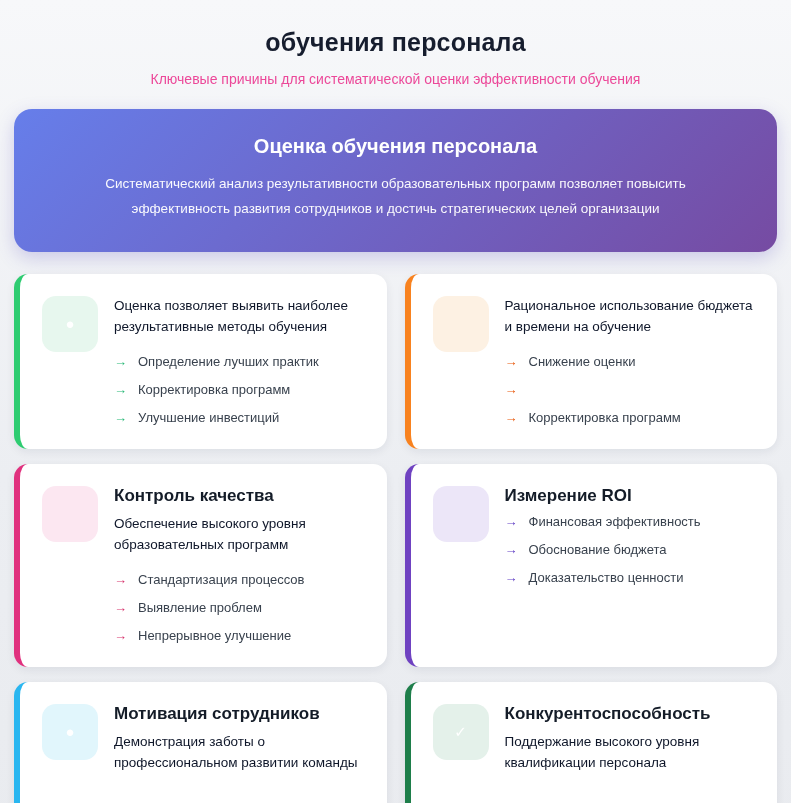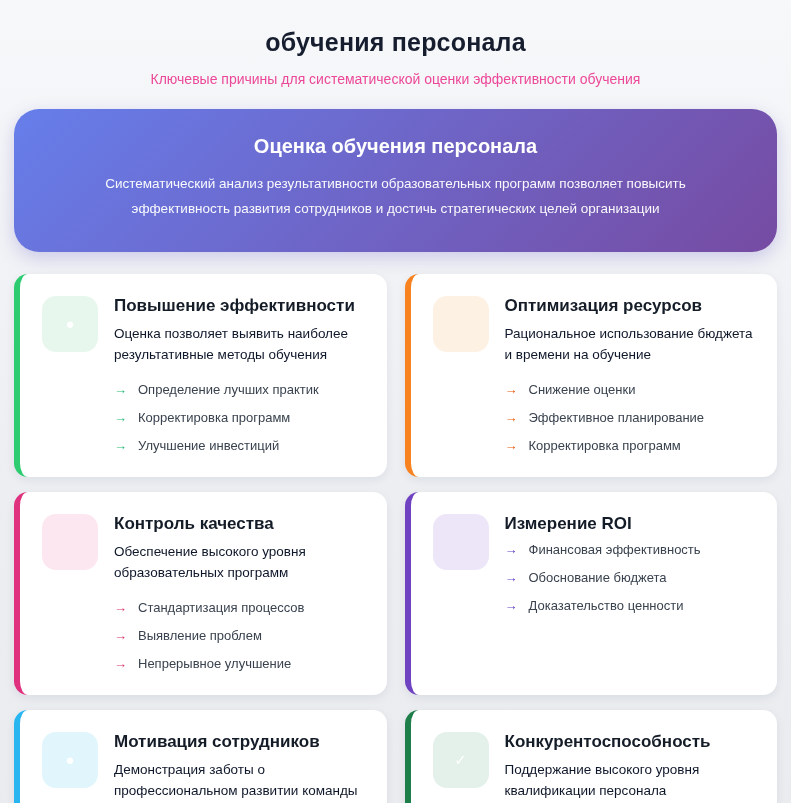--- a/index.html
+++ b/index.html
@@ -120,31 +120,30 @@
 
 <div class="page">
 
   <header class="header">
     <h1>
       <span>обучения персонала</span>
     </h1>
     <div class="subtitle">Ключевые причины для систематической оценки эффективности обучения</div>
   </header>
 
-  <section class="banner" id="banner" style="background: linear-gradient(135deg, rgb(102, 126, 234) 0%, rgb(118, 75, 162) 100%); border-radius: 25px;">
+  <section class="banner" id="banner" style="background: linear-gradient(135deg, rgb(102, 126, 234) 0%, rgb(118, 75, 162) 100%);">
     <h2>Оценка обучения персонала</h2>
     <p>Систематический анализ результативности образовательных программ позволяет повысить эффективность развития сотрудников и достичь стратегических целей организации</p>
   </section>
 
   <section class="grid">
 
     <article class="card" style="--accent: #2ecc71; --icon-bg: #e7f7ee; --arrow: #29b877;">
       <div class="icon-tile">●</div>
       <div class="card-content">
-        <h3>Повышение эффективности</h3>
         <p class="card-desc">Оценка позволяет выявить наиболее результативные методы обучения</p>
         <ul class="card-list">
           <li>
               <span class="arrow">→</span>
               <span>Определение лучших практик</span>
             </li>
           <li>
               <span class="arrow">→</span>
               <span>Корректировка программ</span>
             </li>
@@ -152,30 +151,28 @@
               <span class="arrow">→</span>
               <span>Улучшение инвестиций</span>
             </li>
         </ul>
       </div>
     </article>
 
     <article class="card" style="--accent: #f8821f; --icon-bg: #fdf1e3; --arrow: #e8590c;">
       <div class="icon-tile"></div>
       <div class="card-content">
-        <h3>Оптимизация ресурсов</h3>
         <p class="card-desc">Рациональное использование бюджета и времени на обучение</p>
         <ul class="card-list">
           <li>
               <span class="arrow">→</span>
               <span>Снижение оценки</span>
             </li>
           <li>
               <span class="arrow">→</span>
-              <span>Эффективное планирование</span>
             </li>
           <li>
               <span class="arrow">→</span>
               <span>Корректировка программ</span>
             </li>
         </ul>
       </div>
     </article>
 
     <article class="card" style="--accent: #e0317e; --icon-bg: #fce7f1; --arrow: #d6336c;">

